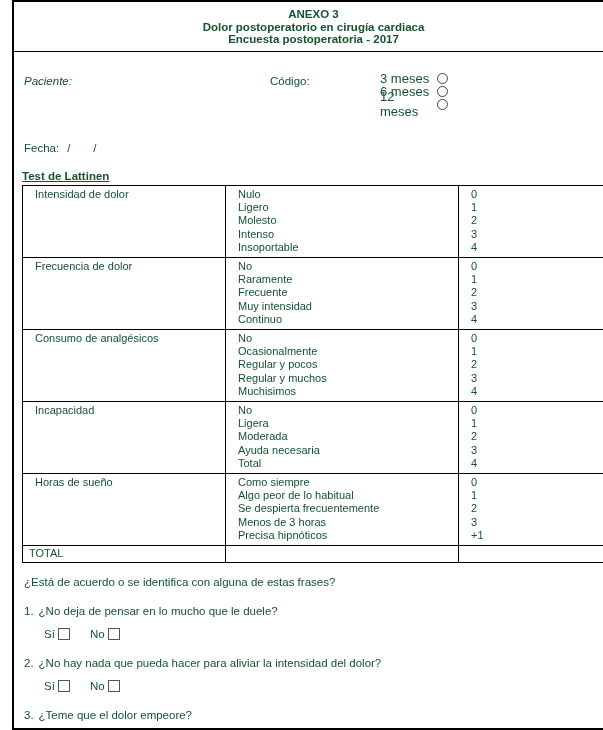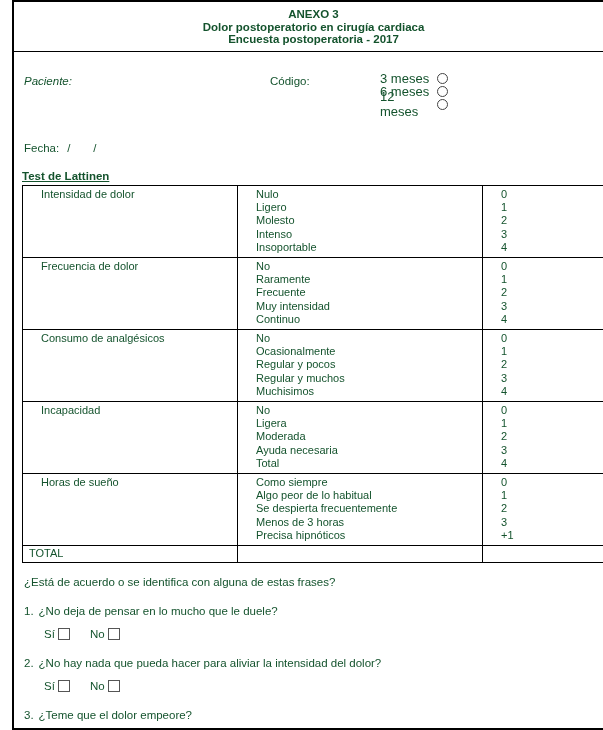--- a/index.html
+++ b/index.html
@@ -19,21 +19,21 @@
   .radio-row{display:flex;align-items:center;height:13px;}
   .radio-label{display:inline-block;width:52px;font-size:13px;}
   .radio-circle{width:9px;height:9px;border:1px solid #444;border-radius:50%;display:inline-block;margin-left:5px;background:#fff;}
 
   .fecha-row{margin:14px 0 0 10px;font-size:11.5px;}
   .fecha-value{white-space:pre;margin-left:8px;letter-spacing:2px;}
 
   .test-title{margin:16px 0 3px 8px;font-weight:bold;font-size:11.5px;display:inline-block;text-decoration:underline;}
 
   table.lattinen{border-collapse:collapse;margin-left:8px;width:543px;font-size:11px;table-layout:fixed;}
-  table.lattinen td{border:1px solid #000;vertical-align:top;padding:2px 18px;}
+  table.lattinen td{border:1px solid #000;vertical-align:top;padding:2px 12px;}
   td.cat{vertical-align:middle;width:178px;}
   td.opts{width:208px;}
   td.scores{width:133px;}
   td.opts div,td.scores div{line-height:13.4px;}
   tr.total-row td{height:14px;padding:1px 6px;}
 
   .q-intro{margin:13px 0 0 10px;font-size:11.5px;}
   .q-line{margin:17px 0 0 10px;font-size:11.5px;}
   .q-num{margin-right:5px;}
   .answer-line{margin:11px 0 0 30px;display:flex;align-items:flex-start;font-size:11.5px;}

